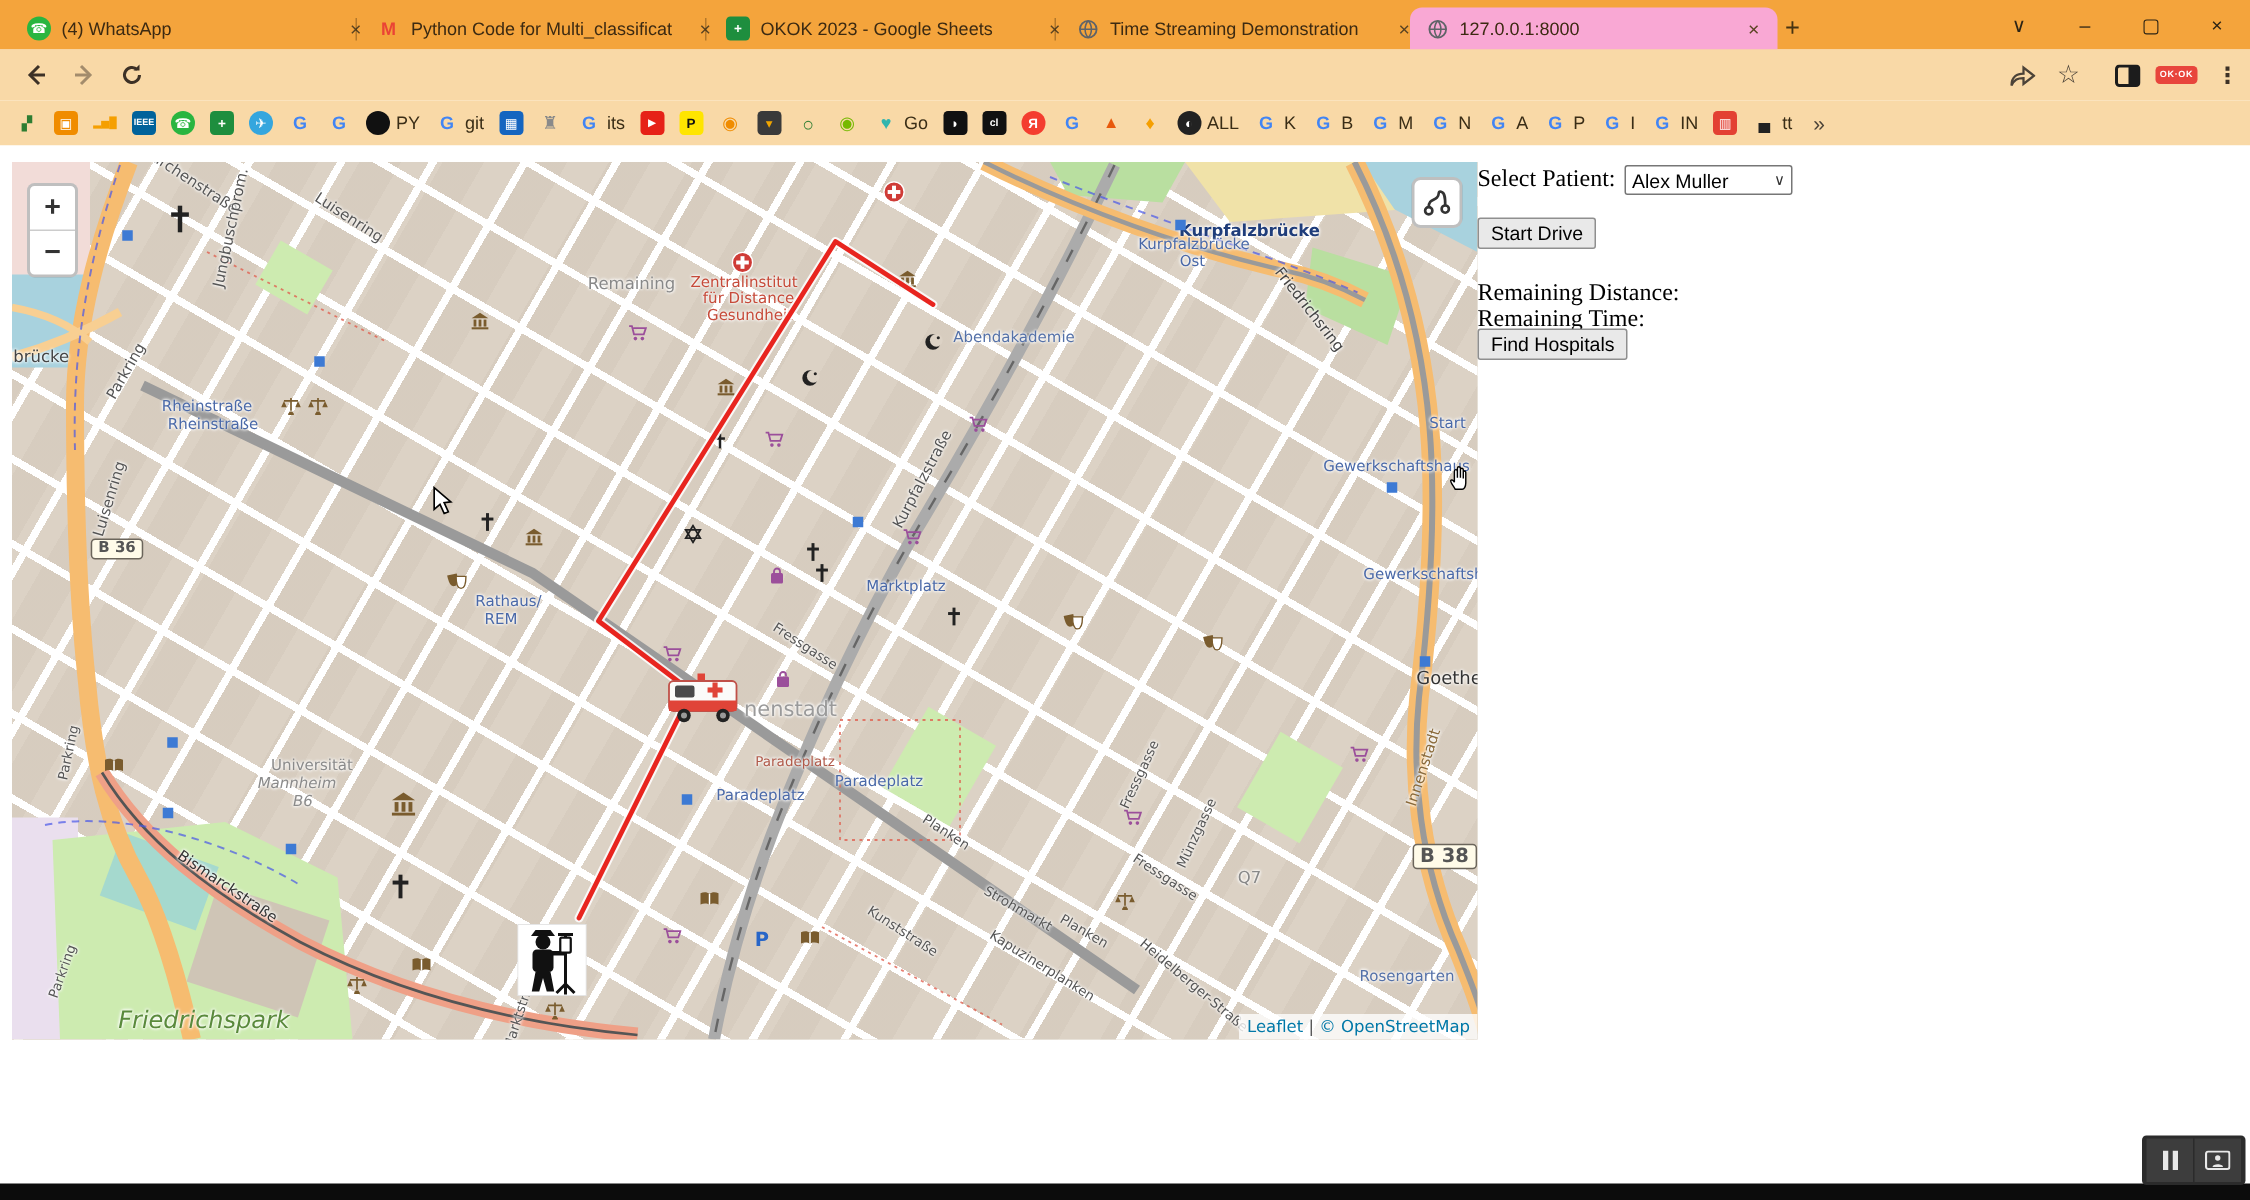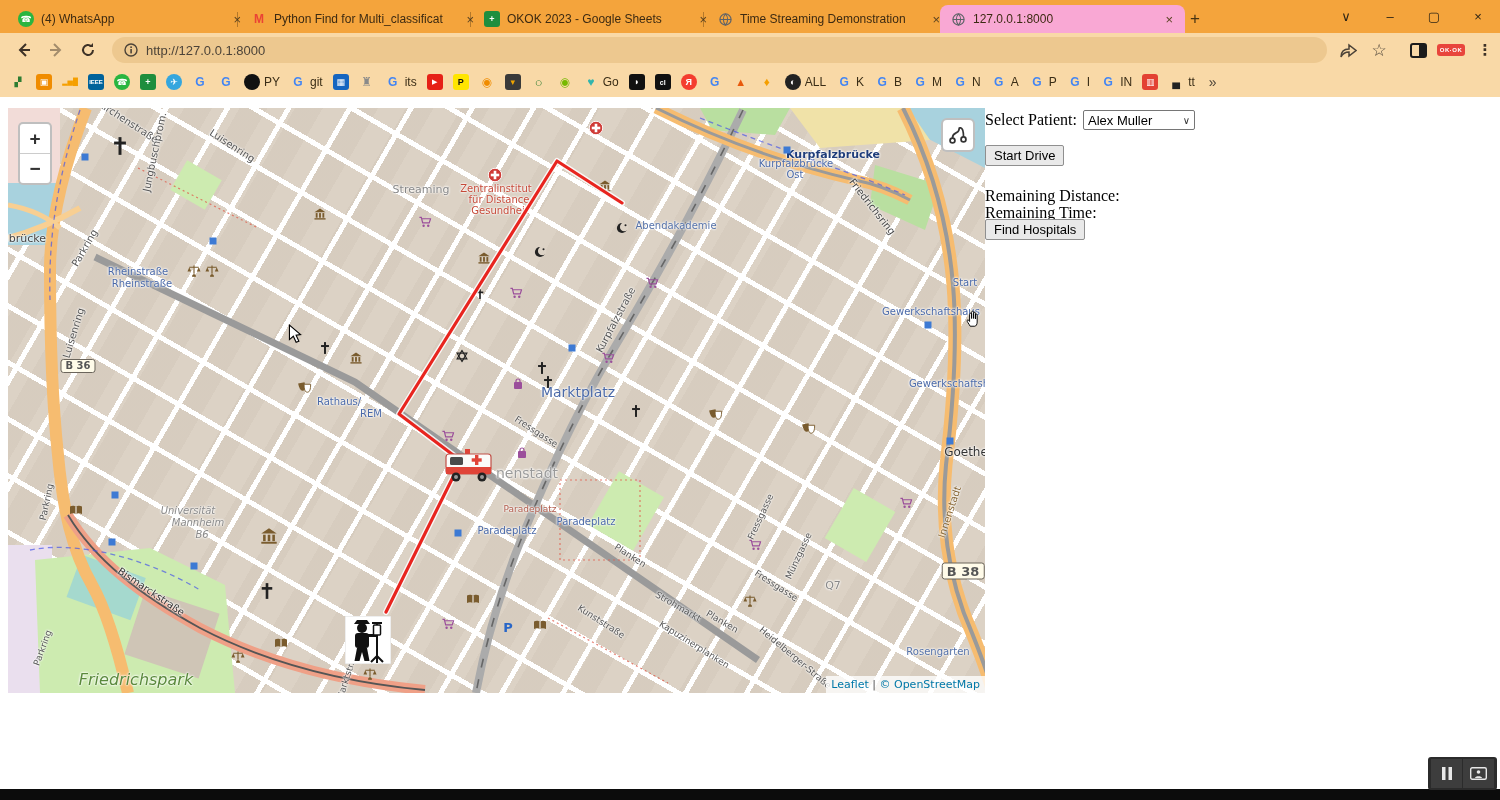--- a/index.html
+++ b/index.html
@@ -80,21 +80,21 @@
 
 <div id="tabbar">
   <div id="tabs-container">
       <div class="tab" style="left: 8px; width: 225px;">
         <span class="chip round" style="background:#2ab540;color:#fff">☎</span>
         <span class="title">(4) WhatsApp</span>
         <span class="close">×</span>
       </div>
       <div class="tab" style="left: 241px; width: 225px;">
         <span class="chip" style="background:none;color:#ea4335;font-size:12px">M</span>
-        <span class="title">Python Find for Multi_classificat</span>
+        <span class="title">Python Code for Multi_classificat</span>
         <span class="close">×</span>
       </div>
       <div class="tabsep" style="left: 237px;"></div>
       <div class="tab" style="left: 474px; width: 225px;">
         <span class="chip" style="background:#1e8e3e;color:#fff">+</span>
         <span class="title">OKOK 2023 - Google Sheets</span>
         <span class="close">×</span>
       </div>
       <div class="tabsep" style="left: 470px;"></div>
       <div class="tab" style="left: 707px; width: 225px;">
@@ -140,30 +140,20 @@
         <path d="M6 2 L12 8 L6 14" fill="none" stroke="#3d3126" stroke-width="2"></path>
         <path d="M12 8 H2" stroke="#3d3126" stroke-width="2"></path>
       </svg>
   </div>
   <div class="navbtn" style="left:76px">
     <svg width="16" height="16" viewBox="0 0 16 16">
         <path d="M13 8a5 5 0 1 1-1.5-3.6" fill="none" stroke="#3d3126" stroke-width="2"></path>
         <path d="M13 1v4h-4z" fill="#3d3126"></path>
       </svg>
   </div>
-  <div id="urlpill">
-    <span style="line-height:0">
-      <svg width="14" height="14" viewBox="0 0 14 14">
-          <circle cx="7" cy="7" r="6" fill="none" stroke="#4c4338" stroke-width="1.4"></circle>
-          <rect x="6.3" y="6" width="1.6" height="4.4" fill="#4c4338"></rect>
-          <rect x="6.3" y="3.4" width="1.6" height="1.6" fill="#4c4338"></rect>
-        </svg>
-    </span>
-    <span id="urltext">http://127.0.0.1:8000</span>
-  </div>
   <div class="tico" style="left:1335px">
     <svg width="17" height="15" viewBox="0 0 17 15">
         <path d="M1 14 C1 8 5 6 9 6 V2 L16 7.5 L9 13 V9 C5 9 3 10 1 14z" fill="none" stroke="#4c4338" stroke-width="1.5"></path>
       </svg>
   </div>
   <div class="tico" style="left:1366px;font-size:17px;color:#4c4338">☆</div>
   <div class="tico" style="left:1405px">
     <svg width="17" height="15" viewBox="0 0 17 15">
         <rect x="1" y="1" width="15" height="13" rx="2" fill="none" stroke="#1c1c1c" stroke-width="2"></rect>
         <rect x="9" y="1" width="7" height="13" fill="#1c1c1c"></rect>
@@ -358,56 +348,56 @@
     <div class="abs" id="labels-layer" style="left:0;top:0;width:977px;height:585px">
         <div class="mlabel" style="left: 120px; top: 14px; color: rgb(85, 85, 85); font-size: 10px; transform: translate(-50%, -50%) rotate(33deg);">Kirchenstraße</div>
         <div class="mlabel" style="left: 147px; top: 44px; color: rgb(85, 85, 85); font-size: 10px; transform: translate(-50%, -50%) rotate(-78deg);">Jungbuschprom.</div>
         <div class="mlabel" style="left: 224px; top: 38px; color: rgb(85, 85, 85); font-size: 10px; transform: translate(-50%, -50%) rotate(33deg);">Luisenring</div>
         <div class="mlabel" style="left: 16px; top: 130px; color: rgb(68, 68, 68); font-size: 11px; transform: translate(-50%, -50%) rotate(0deg);">dbrücke</div>
         <div class="mlabel" style="left: 77px; top: 140px; color: rgb(85, 85, 85); font-size: 10px; transform: translate(-50%, -50%) rotate(-60deg);">Parkring</div>
         <div class="mlabel" style="left: 130px; top: 164px; color: rgb(74, 105, 168); font-size: 10px; transform: translate(-50%, -50%) rotate(0deg);">Rheinstraße</div>
         <div class="mlabel" style="left: 134px; top: 176px; color: rgb(74, 105, 168); font-size: 10px; transform: translate(-50%, -50%) rotate(0deg);">Rheinstraße</div>
         <div class="mlabel" style="left: 66px; top: 225px; color: rgb(85, 85, 85); font-size: 10px; transform: translate(-50%, -50%) rotate(-73deg);">Luisenring</div>
         <div class="mlabel badge" style="left: 70px; top: 258px; color: rgb(85, 85, 85); font-size: 10px; transform: translate(-50%, -50%) rotate(0deg);">B 36</div>
-        <div class="mlabel" style="left: 413px; top: 81px; color: rgb(136, 136, 136); font-size: 11px; transform: translate(-50%, -50%) rotate(0deg);">Streaming</div>
+        <div class="mlabel" style="left: 413px; top: 81px; color: rgb(136, 136, 136); font-size: 11px; transform: translate(-50%, -50%) rotate(0deg);">Remaining</div>
         <div class="mlabel" style="left: 488px; top: 81px; color: rgb(198, 74, 57); font-size: 10px; transform: translate(-50%, -50%) rotate(0deg);">Zentralinstitut</div>
         <div class="mlabel" style="left: 491px; top: 92px; color: rgb(198, 74, 57); font-size: 10px; transform: translate(-50%, -50%) rotate(0deg);">für Distance</div>
         <div class="mlabel" style="left: 492px; top: 103px; color: rgb(198, 74, 57); font-size: 10px; transform: translate(-50%, -50%) rotate(0deg);">Gesundheit</div>
         <div class="mlabel" style="left: 668px; top: 118px; color: rgb(84, 113, 168); font-size: 10px; transform: translate(-50%, -50%) rotate(0deg);">Abendakademie</div>
         <div class="mlabel" style="left: 825px; top: 46px; color: rgb(31, 61, 122); font-size: 11px; font-weight: 700; transform: translate(-50%, -50%) rotate(0deg);">Kurpfalzbrücke</div>
         <div class="mlabel" style="left: 788px; top: 56px; color: rgb(74, 105, 168); font-size: 10px; transform: translate(-50%, -50%) rotate(0deg);">Kurpfalzbrücke</div>
         <div class="mlabel" style="left: 787px; top: 67px; color: rgb(74, 105, 168); font-size: 10px; transform: translate(-50%, -50%) rotate(0deg);">Ost</div>
         <div class="mlabel" style="left: 864px; top: 99px; color: rgb(68, 68, 68); font-size: 10px; transform: translate(-50%, -50%) rotate(52deg);">Friedrichsring</div>
         <div class="mlabel" style="left: 957px; top: 175px; color: rgb(74, 105, 168); font-size: 10px; transform: translate(-50%, -50%) rotate(0deg);">Start</div>
         <div class="mlabel" style="left: 923px; top: 204px; color: rgb(74, 105, 168); font-size: 10px; transform: translate(-50%, -50%) rotate(0deg);">Gewerkschaftshaus</div>
         <div class="mlabel" style="left: 944px; top: 276px; color: rgb(74, 105, 168); font-size: 10px; transform: translate(-50%, -50%) rotate(0deg);">Gewerkschaftsha</div>
         <div class="mlabel" style="left: 958px; top: 344px; color: rgb(51, 51, 51); font-size: 12px; transform: translate(-50%, -50%) rotate(0deg);">Goethe</div>
         <div class="mlabel" style="left: 942px; top: 404px; color: rgb(138, 106, 58); font-size: 10px; transform: translate(-50%, -50%) rotate(-72deg);">Innenstadt</div>
         <div class="mlabel badge" style="left: 955px; top: 463px; color: rgb(85, 85, 85); font-size: 13px; transform: translate(-50%, -50%) rotate(0deg);">B 38</div>
         <div class="mlabel" style="left: 930px; top: 544px; color: rgb(84, 113, 168); font-size: 10px; transform: translate(-50%, -50%) rotate(0deg);">Rosengarten</div>
         <div class="mlabel" style="left: 331px; top: 294px; color: rgb(74, 105, 168); font-size: 10px; transform: translate(-50%, -50%) rotate(0deg);">Rathaus/</div>
-        <div class="mlabel" style="left: 326px; top: 306px; color: rgb(74, 105, 168); font-size: 10px; transform: translate(-50%, -50%) rotate(0deg); margin-left: 37px;">REM</div>
-        <div class="mlabel" style="left: 570px; top: 284px; color: rgb(74, 105, 168); font-size: 14px; transform: translate(-50%, -50%) rotate(0deg);">Marktplatz</div>
+        <div class="mlabel" style="left: 326px; top: 306px; color: rgb(74, 105, 168); font-size: 10px; transform: translate(-50%, -50%) rotate(0deg);">REM</div>
+        <div class="mlabel" style="left: 596px; top: 284px; color: rgb(74, 105, 168); font-size: 10px; transform: translate(-50%, -50%) rotate(0deg);">Marktplatz</div>
         <div class="mlabel" style="left: 608px; top: 212px; color: rgb(85, 85, 85); font-size: 10px; transform: translate(-50%, -50%) rotate(-62deg);">Kurpfalzstraße</div>
         <div class="mlabel" style="left: 519px; top: 365px; color: rgb(154, 154, 154); font-size: 14px; transform: translate(-50%, -50%) rotate(0deg);">nenstadt</div>
         <div class="mlabel" style="left: 528px; top: 324px; color: rgb(85, 85, 85); font-size: 9px; transform: translate(-50%, -50%) rotate(33deg);">Fressgasse</div>
         <div class="mlabel" style="left: 753px; top: 409px; color: rgb(85, 85, 85); font-size: 9px; transform: translate(-50%, -50%) rotate(-65deg);">Fressgasse</div>
         <div class="mlabel" style="left: 768px; top: 478px; color: rgb(85, 85, 85); font-size: 9px; transform: translate(-50%, -50%) rotate(33deg);">Fressgasse</div>
         <div class="mlabel" style="left: 522px; top: 401px; color: rgb(176, 90, 74); font-size: 9px; transform: translate(-50%, -50%) rotate(0deg);">Paradeplatz</div>
         <div class="mlabel" style="left: 578px; top: 414px; color: rgb(74, 105, 168); font-size: 10px; transform: translate(-50%, -50%) rotate(0deg);">Paradeplatz</div>
         <div class="mlabel" style="left: 499px; top: 423px; color: rgb(74, 105, 168); font-size: 10px; transform: translate(-50%, -50%) rotate(0deg);">Paradeplatz</div>
         <div class="mlabel" style="left: 622px; top: 448px; color: rgb(85, 85, 85); font-size: 9px; transform: translate(-50%, -50%) rotate(33deg);">Planken</div>
         <div class="mlabel" style="left: 825px; top: 477px; color: rgb(136, 136, 136); font-size: 11px; transform: translate(-50%, -50%) rotate(0deg);">Q7</div>
         <div class="mlabel" style="left: 791px; top: 448px; color: rgb(85, 85, 85); font-size: 9px; transform: translate(-50%, -50%) rotate(-65deg);">Münzgasse</div>
         <div class="mlabel" style="left: 670px; top: 499px; color: rgb(85, 85, 85); font-size: 9px; transform: translate(-50%, -50%) rotate(30deg);">Strohmarkt</div>
         <div class="mlabel" style="left: 714px; top: 514px; color: rgb(85, 85, 85); font-size: 9px; transform: translate(-50%, -50%) rotate(30deg);">Planken</div>
         <div class="mlabel" style="left: 593px; top: 514px; color: rgb(85, 85, 85); font-size: 9px; transform: translate(-50%, -50%) rotate(33deg);">Kunststraße</div>
         <div class="mlabel" style="left: 686px; top: 537px; color: rgb(85, 85, 85); font-size: 9px; transform: translate(-50%, -50%) rotate(32deg);">Kapuzinerplanken</div>
         <div class="mlabel" style="left: 787px; top: 550px; color: rgb(85, 85, 85); font-size: 9px; transform: translate(-50%, -50%) rotate(40deg);">Heidelberger-Straße</div>
-        <div class="mlabel" style="left: 180px; top: 403px; color: rgb(138, 138, 138); font-size: 10px; font-style: italic; transform: translate(-50%, -50%) rotate(0deg); text-align: center;">Universität</div>
+        <div class="mlabel" style="left: 200px; top: 403px; color: rgb(138, 138, 138); font-size: 10px; transform: translate(-50%, -50%) rotate(0deg); text-align: center;">Universität</div>
         <div class="mlabel" style="left: 190px; top: 415px; color: rgb(138, 138, 138); font-size: 10px; font-style: italic; transform: translate(-50%, -50%) rotate(0deg);">Mannheim</div>
         <div class="mlabel" style="left: 194px; top: 427px; color: rgb(138, 138, 138); font-size: 10px; font-style: italic; transform: translate(-50%, -50%) rotate(0deg);">B6</div>
         <div class="mlabel" style="left: 143px; top: 484px; color: rgb(51, 51, 51); font-size: 10px; transform: translate(-50%, -50%) rotate(34deg);">Bismarckstraße</div>
         <div class="mlabel" style="left: 128px; top: 572px; color: rgb(90, 138, 60); font-size: 16px; font-style: italic; transform: translate(-50%, -50%) rotate(0deg);">Friedrichspark</div>
         <div class="mlabel" style="left: 39px; top: 394px; color: rgb(85, 85, 85); font-size: 9px; transform: translate(-50%, -50%) rotate(-78deg);">Parkring</div>
         <div class="mlabel" style="left: 35px; top: 540px; color: rgb(85, 85, 85); font-size: 9px; transform: translate(-50%, -50%) rotate(-70deg);">Parkring</div>
         <div class="mlabel" style="left: 338px; top: 573px; color: rgb(85, 85, 85); font-size: 9px; transform: translate(-50%, -50%) rotate(-72deg);">Marktstr.</div>
         <span class="micon" style="left: 112px; top: 38px;"><svg width="18" height="20.7" viewBox="0 0 12 14">
             <rect x="5" y="1" width="2" height="12" fill="#222"></rect>
             <rect x="2" y="4" width="8" height="2" fill="#222"></rect>

